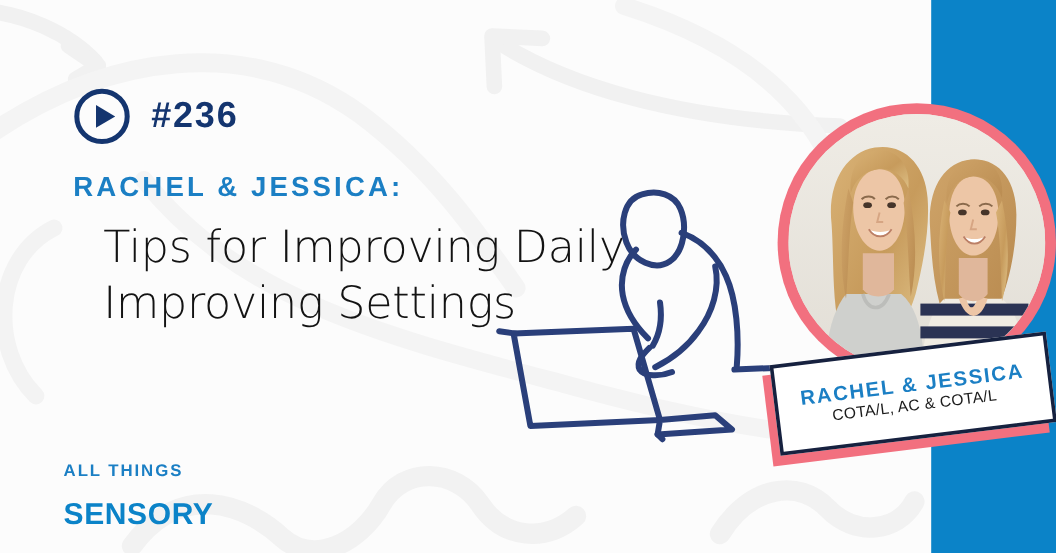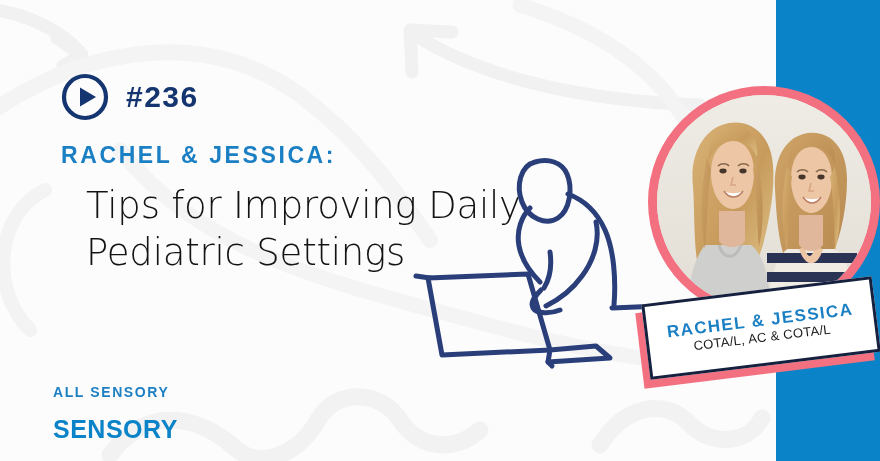--- a/index.html
+++ b/index.html
@@ -218,25 +218,25 @@
       <circle cx="25" cy="25" r="21" fill="none" stroke="#14356f" stroke-width="4.2"></circle>
       <path d="M20 15.5 L36 25 L20 34.5 Z" fill="#14356f"></path>
     </svg>
     <span class="episode-number">#236</span>
   </div>
 
   <div class="guest-line">RACHEL &amp; JESSICA:</div>
 
   <div class="title">
     <span class="tline">Tips for Improving Daily</span>
-    <span class="tline">Pediatric Settings</span>
+    <span class="tline">Improving Settings</span>
   </div>
 
   <div class="brand">
-    <span class="brand-top">ALL SENSORY</span>
+    <span class="brand-top">ALL THINGS</span>
     <span class="brand-bottom">SENSORY</span>
   </div>
 
   <svg class="illustration" viewBox="0 0 270 235" xmlns="http://www.w3.org/2000/svg">
     <g fill="none" stroke="#2a3f7a" stroke-width="5" stroke-linecap="round" stroke-linejoin="round">
 
       <path d="M135 12 C 120 16, 116 36, 122 52 C 128 68, 146 76, 158 68
                C 170 60, 173 38, 167 24 C 162 12, 148 8, 135 12 Z"></path>
 
       <path d="M168 44 C 184 50, 197 62, 205 80 C 214 100, 216 130, 214 155"></path>

